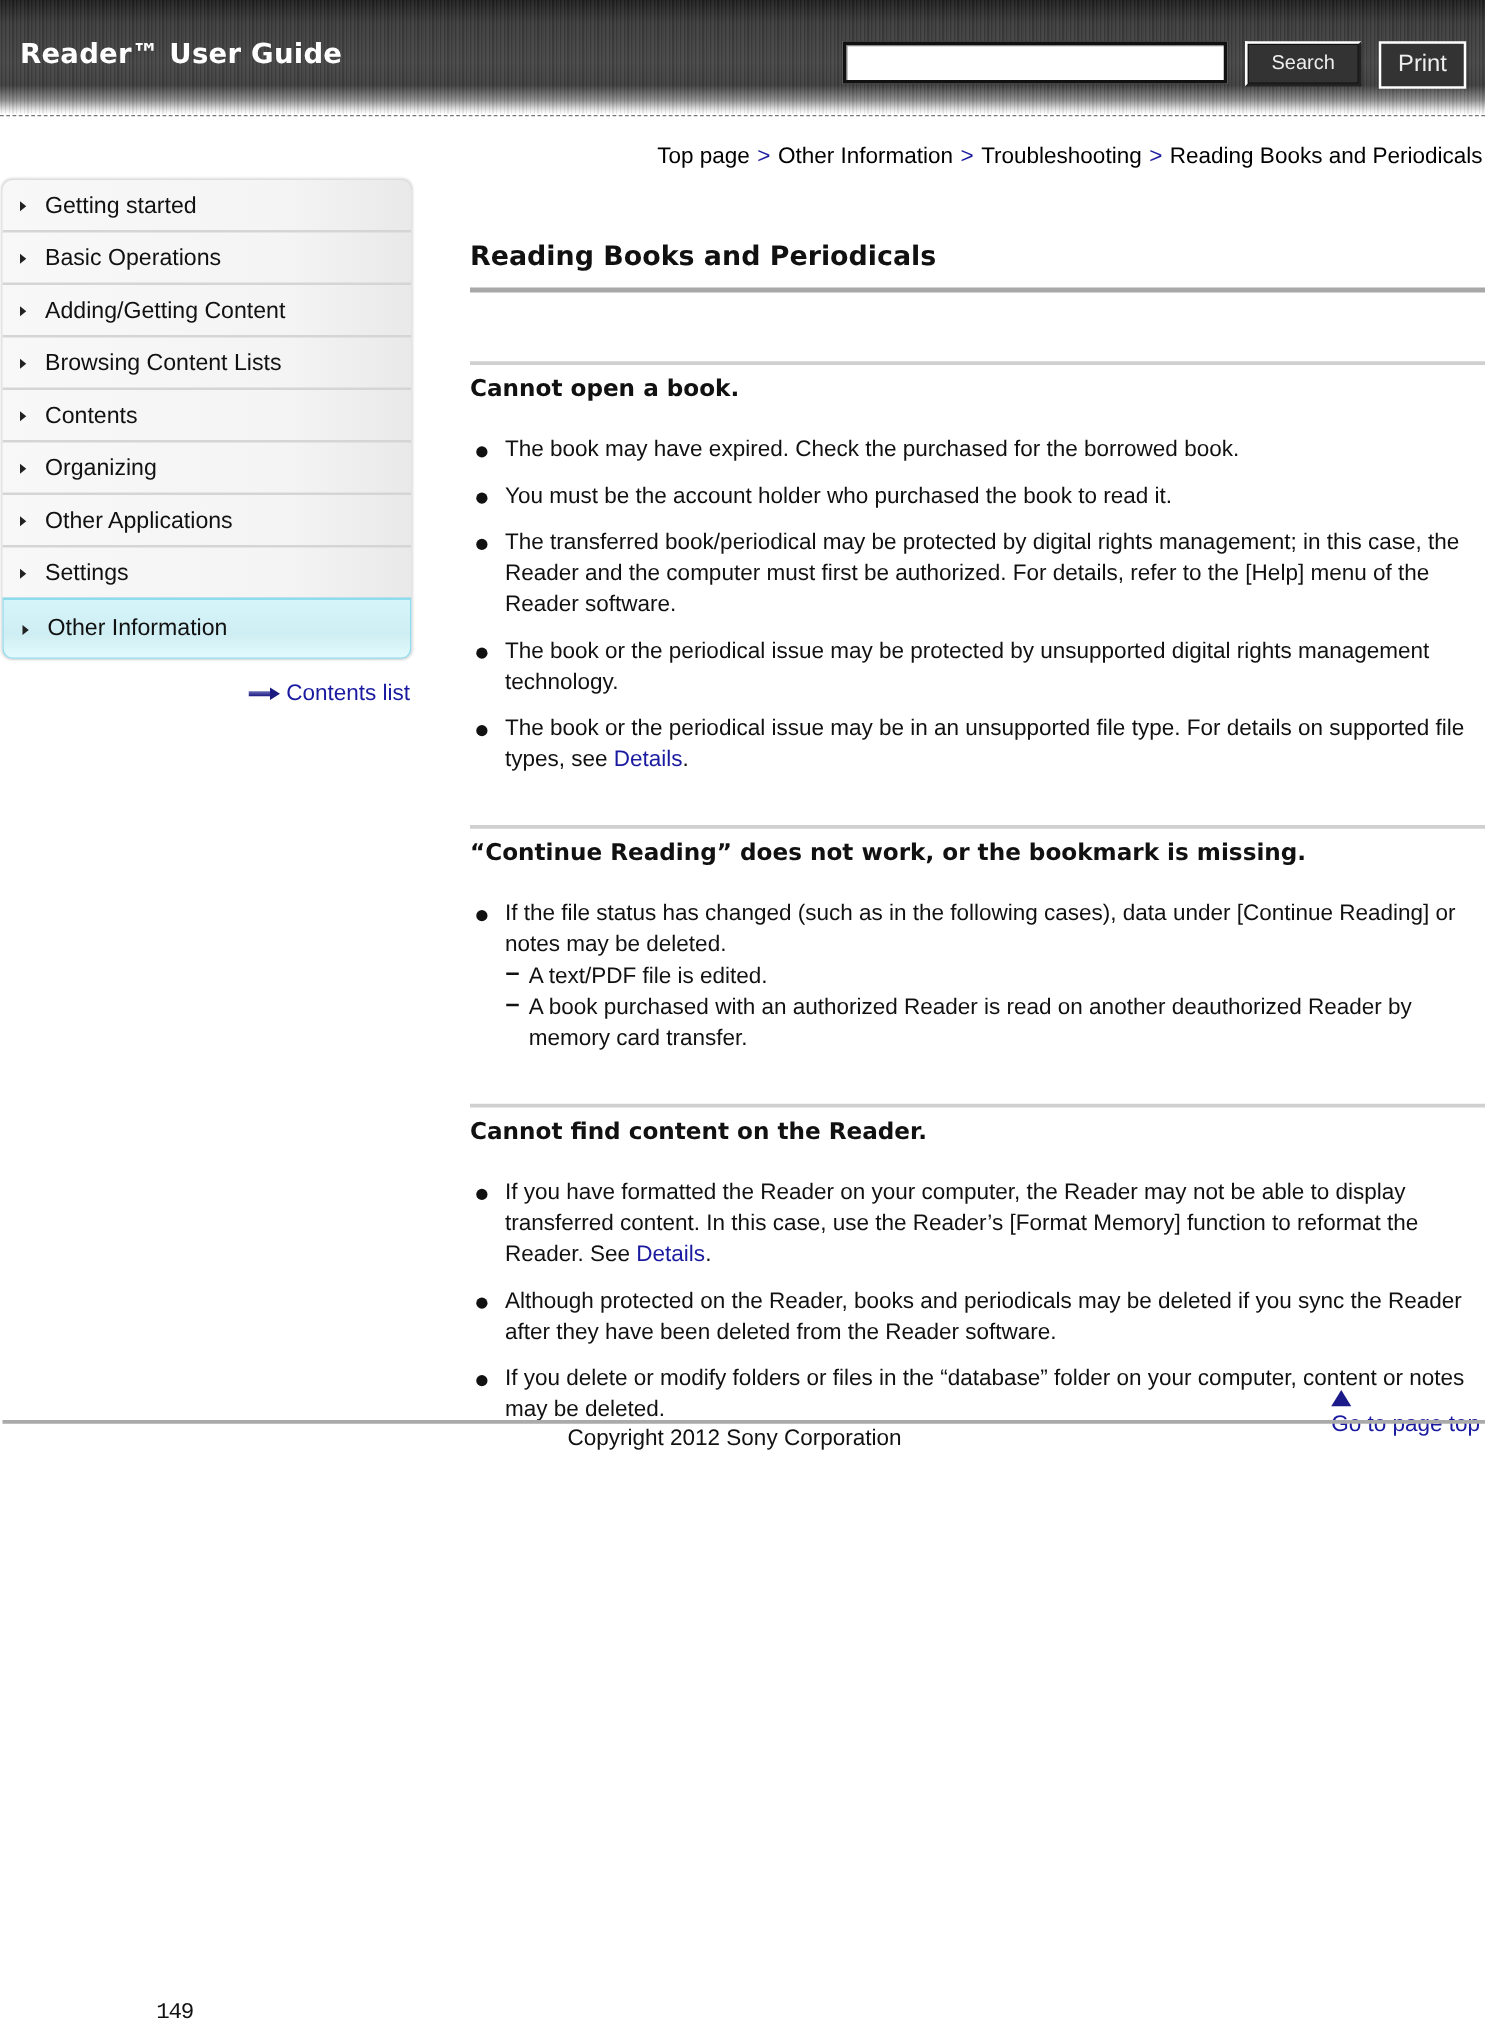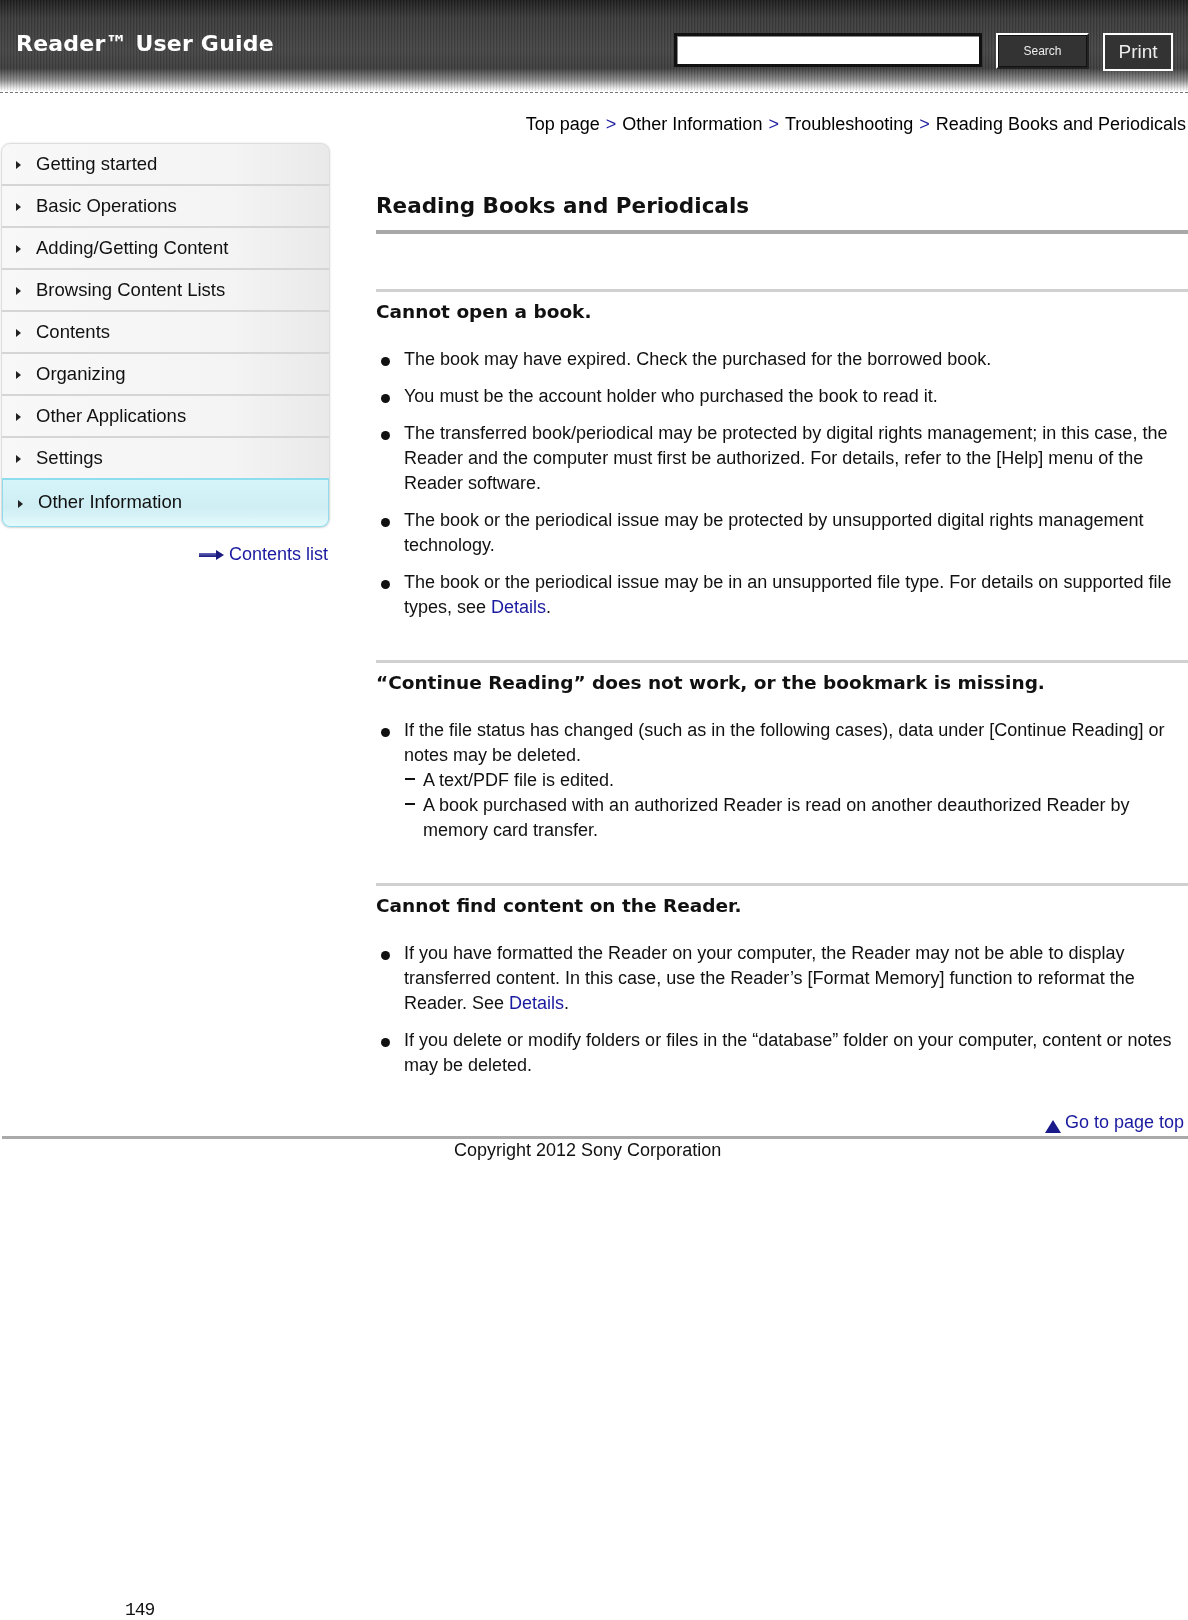--- a/index.html
+++ b/index.html
@@ -13,21 +13,21 @@
       linear-gradient(180deg, #1d1d1d 0%, #3a3a3a 20%, #444 55%, #3d3d3d 75%, #8a8a8a 88%, #e8e8e8 97%, #ffffff 100%);
   }
   .header-rule { position: absolute; left: 0; top: 92px; width: 1188px; height: 0; border-top: 1px dashed #777; }
   .app-title { position: absolute; left: 16px; top: 31px; color: #fff; font-family: "DejaVu Sans", sans-serif;
     font-weight: bold; font-size: 22px; letter-spacing: 0.2px; }
   .search-input { position: absolute; left: 674px; top: 33px; width: 308px; height: 34px; box-sizing: border-box;
     border: 3px solid #111; background: #fff; outline: none; padding: 2px 6px; font-size: 16px;
     box-shadow: inset 1px 1px 0 #888; }
   .search-btn { position: absolute; left: 996px; top: 33px; width: 93px; height: 36px; box-sizing: border-box;
     background: #333; color: #eee; border: 2px solid #fff; border-right-color: #222; border-bottom-color: #222;
-    box-shadow: 0 0 0 1px #111 inset; font-family: "Liberation Sans", sans-serif; font-size: 12px; cursor: pointer; }
+    box-shadow: 0 0 0 1px #111 inset; font-family: "Liberation Sans", sans-serif; font-size: 16px; cursor: pointer; }
   .print-btn { position: absolute; left: 1103px; top: 33px; width: 70px; height: 38px; box-sizing: border-box;
     background: #333; color: #eee; border: 2px solid #fff; font-family: "Liberation Sans", sans-serif; font-size: 19px; cursor: pointer; }
 
   
   .breadcrumb { position: absolute; right: 2px; top: 114px; font-size: 18px; color: #1a1aa0; white-space: nowrap; }
   .breadcrumb a { color: #000000; text-decoration: none; }
   .breadcrumb .sep { color: #1a1aa0; margin: 0 6px; }
 
   
   .sidebar { position: absolute; left: 1px; top: 143px; width: 327px; border: 1px solid #ddd; border-radius: 9px;
@@ -60,21 +60,21 @@
   .section h2 { font-family: "DejaVu Sans", sans-serif; font-weight: bold; font-size: 18.5px; margin: 0; padding-top: 9px; height: 34px; }
   .bullets { list-style: none; margin: 0; padding: 0; }
   .bullets > li { position: relative; padding-left: 28px; font-size: 18px; line-height: 25px; margin-top: 12px; }
   .bullets > li::before { content: ""; position: absolute; left: 5px; top: 10px; width: 9px; height: 9px; border-radius: 50%; background: #111; }
   .bullets a { color: #1a1aa0; text-decoration: none; }
   .sub { list-style: none; margin: 0; padding: 0; }
   .sub li { position: relative; padding-left: 19px; line-height: 25px; }
   .sub li::before { content: ""; position: absolute; left: 1px; top: 10px; width: 10px; height: 2px; background: #111; }
 
   .go-top { position: absolute; right: 4px; top: 1112px; font-size: 18px; color: #1a1aa0; text-decoration: none;
-    display: flex; align-items: flex-end; gap: 4px; white-space: nowrap; }
+    display: flex; align-items: flex-start; gap: 4px; white-space: nowrap; flex-direction: column; }
   .tri-icon { display: inline-block; width: 0; height: 0; border-left: 8px solid transparent; border-right: 8px solid transparent;
     border-bottom: 13px solid #1a1a8a; }
   .footer-rule { position: absolute; left: 2px; top: 1136px; width: 1186px; border-top: 3px solid #aaa; }
   .copyright { position: absolute; left: 454px; top: 1140px; font-size: 18px; color: #111; }
   .page-number { position: absolute; left: 125px; top: 1600px; font-family: Liberation Mono, monospace; font-size: 18px;
     color: #111; letter-spacing: -1px; }
 </style>
 </head>
 <body>
 
@@ -158,20 +158,21 @@
           <li>A book purchased with an authorized Reader is read on another deauthorized Reader by memory card transfer.</li>
         </ul>
       </li>
     </ul>
   </section>
 
   <section class="section" style="margin-top:40px;">
     <h2>Cannot find content on the Reader.</h2>
     <ul class="bullets">
       <li><span>If you have formatted the Reader on your computer, the Reader may not be able to display transferred content. In this case, use the Reader’s [Format Memory] function to reformat the Reader. See </span><a href="#">Details</a><span>.</span></li>
+      <li><span>Although protected on the Reader, books and periodicals may be deleted if you sync the Reader after they have been deleted from the Reader software.</span></li>
       <li><span>If you delete or modify folders or files in the “database” folder on your computer, content or notes may be deleted.</span></li>
     </ul>
   </section>
 </main>
 
 <a href="#" class="go-top">
   <span class="tri-icon"></span>
   <span>Go to page top</span>
 </a>
 <div class="footer-rule"></div>

